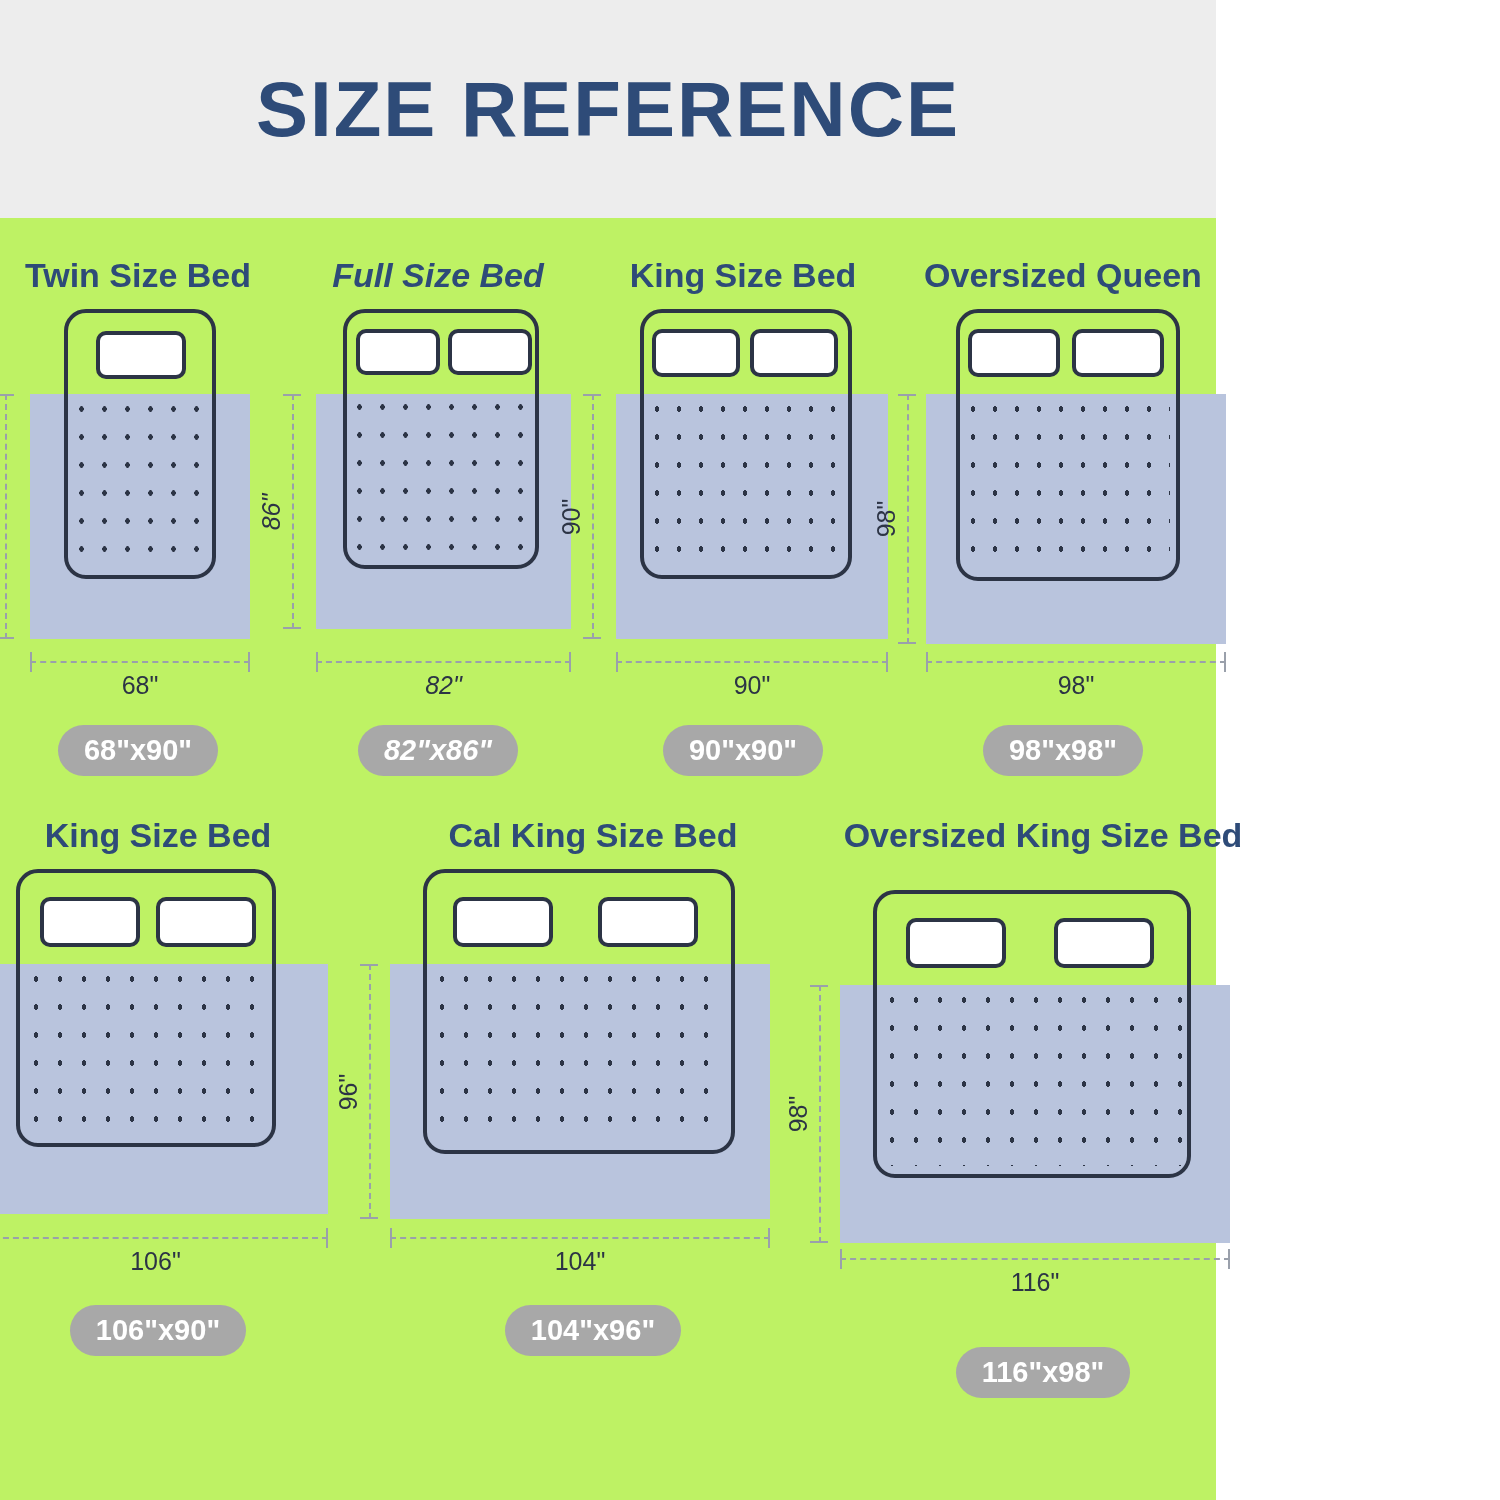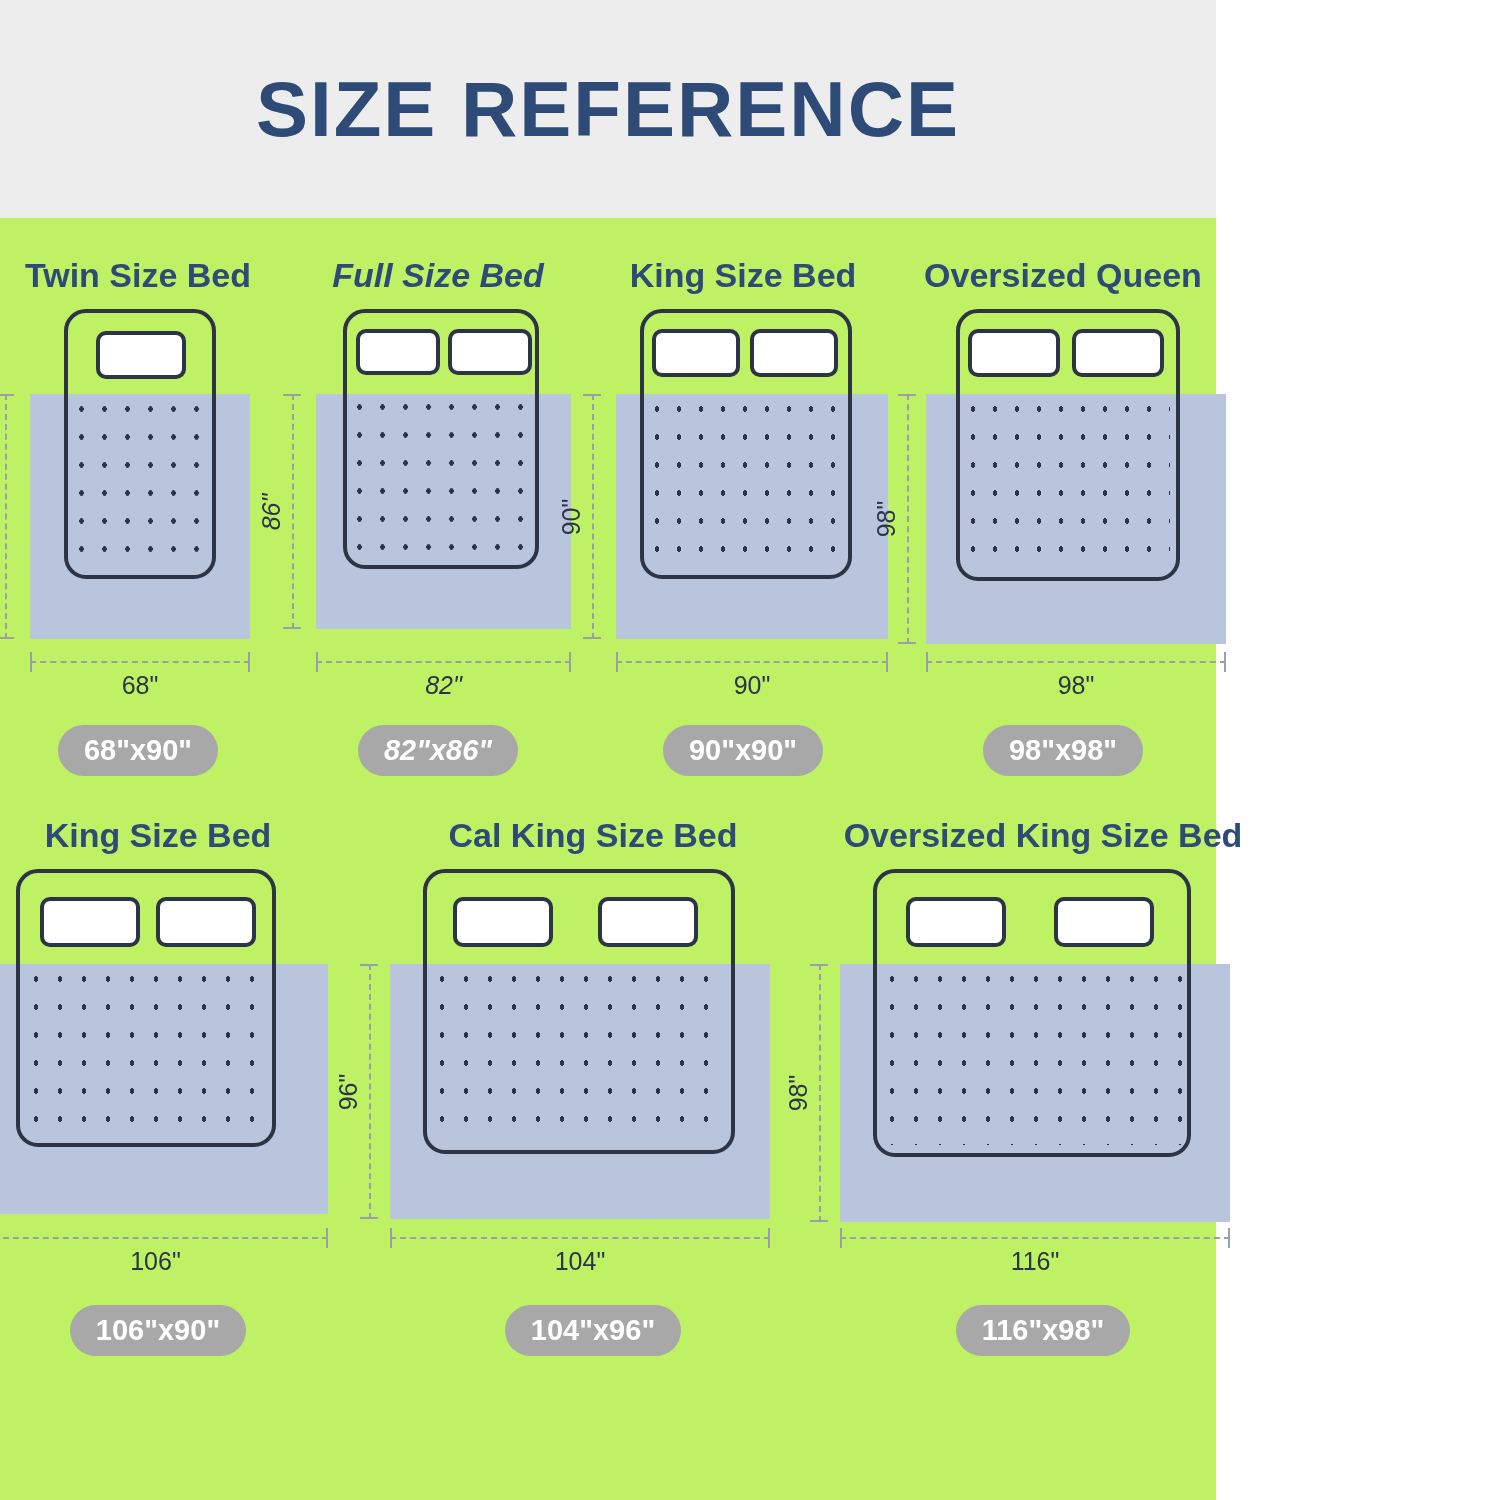--- a/index.html
+++ b/index.html
@@ -340,21 +340,21 @@
         <div class="dim-h" style="left:22px;top:368px;width:380px;">
           <div class="line"></div>
             <div class="cap-l"></div>
             <div class="cap-r"></div>
           <div class="label">104"</div>
         </div>
       </div>
       <div class="badge">104"x96"</div>
     </div>
 
-    <div class="card" style="width:500px;">
+    <div class="card" style="width:500px;gap:21px;">
       <div class="card-title">Oversized  King Size Bed</div>
       <div class="diagram" style="width:450px;height:420px;">
         <div class="blue-rect" style="left:22px;top:95px;width:390px;height:258px;"></div>
         <div class="bed" style="left:55px;top:0px;width:318px;height:288px;"></div>
         <div class="pillow" style="left:88px;top:28px;width:100px;height:50px;"></div>
         <div class="pillow" style="left:236px;top:28px;width:100px;height:50px;"></div>
         <div class="texture" style="left:62px;top:96px;width:304px;height:180px;
                     background-image:radial-gradient(#2c3445 2.2px, transparent 2.4px);
                     background-size:24px 28px;"></div>
         <div class="dim-v" style="left:-8px;top:95px;width:18px;height:258px;">

